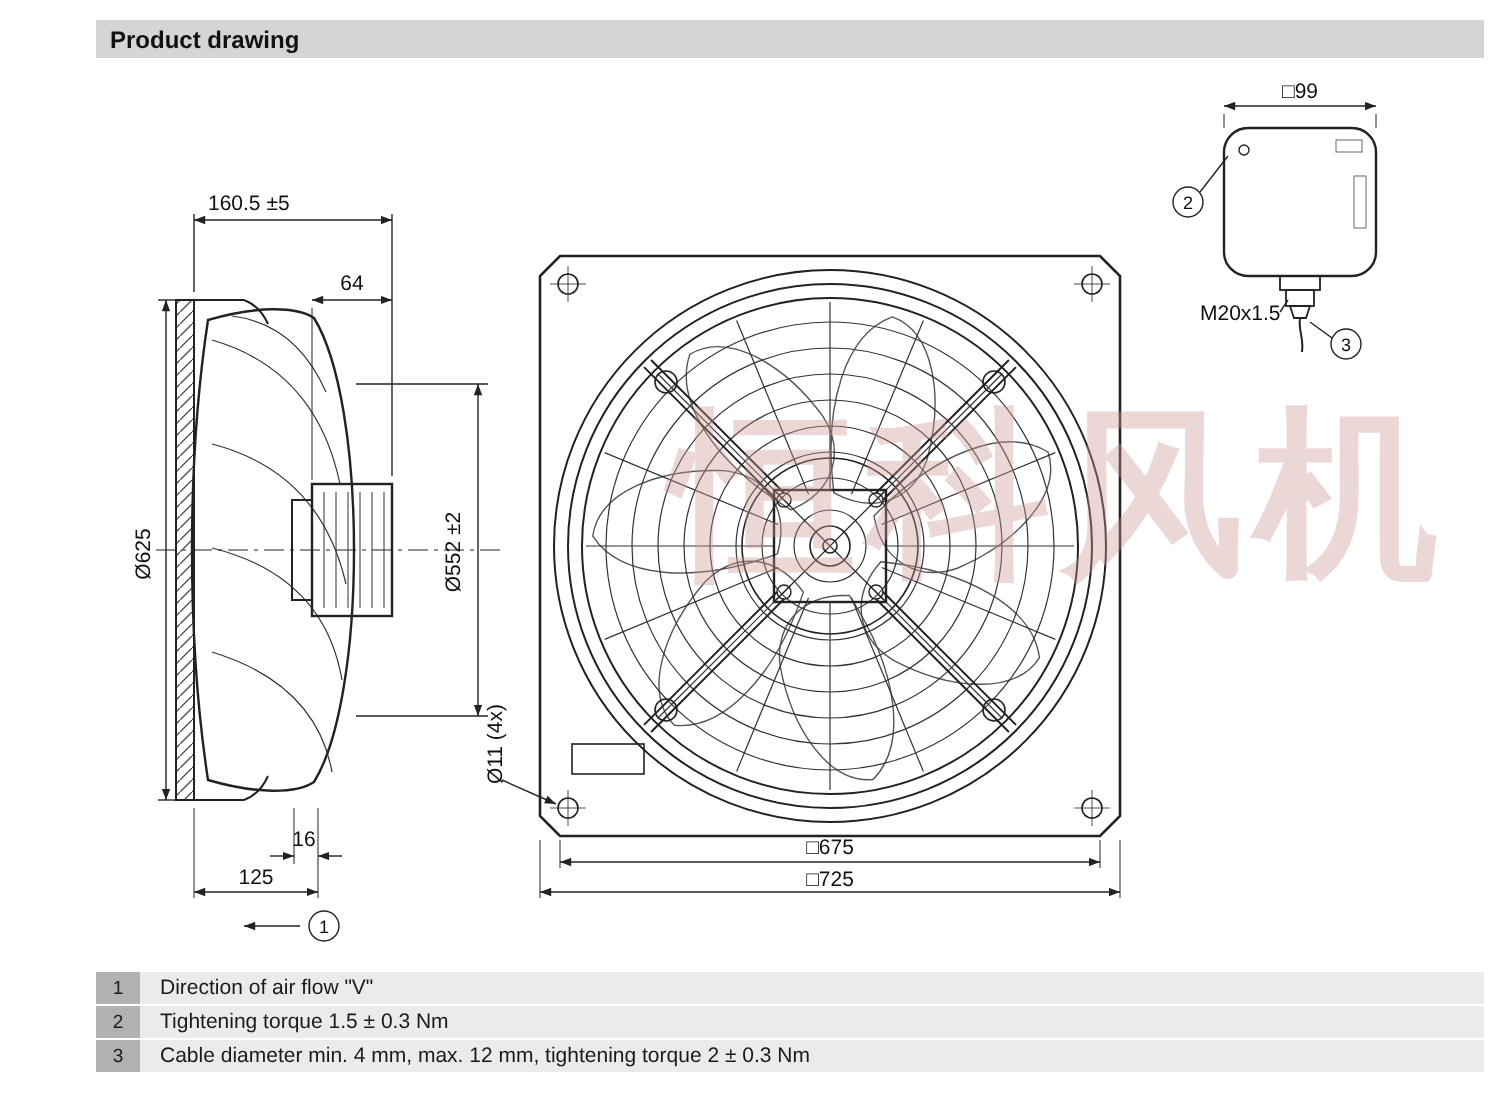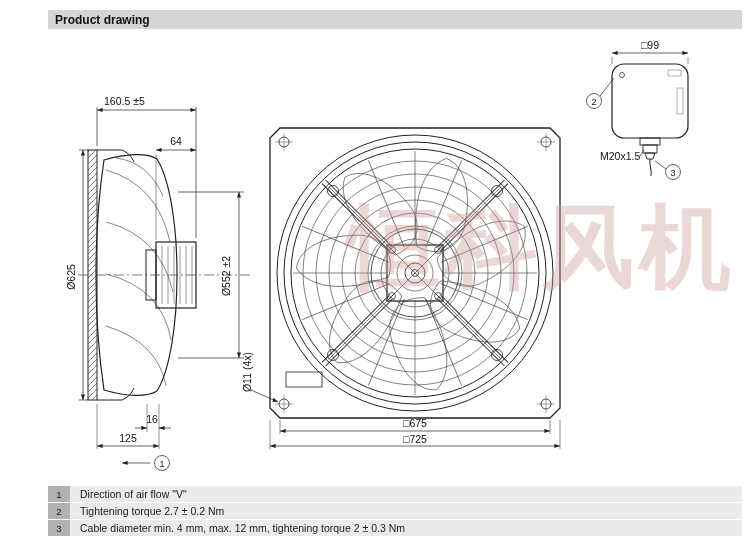--- a/index.html
+++ b/index.html
@@ -2,21 +2,21 @@
 <html><head>
 <meta charset="utf-8">
 <style>
   html,body{margin:0;padding:0;background:#fff;font-family:"Liberation Sans",sans-serif;}
   .page{position:relative;width:750px;height:547px;background:#fff;overflow:hidden;}
   .header-bar{position:absolute;left:48px;top:10px;width:694px;height:19px;background:#d5d5d5;
     display:flex;align-items:center;padding-left:7px;box-sizing:border-box;z-index:3;}
   .header-bar span{font-weight:bold;font-size:12px;color:#111;}
   svg.drawing{position:absolute;left:0;top:0;z-index:1;}
   svg text{font-family:"Liberation Sans",sans-serif;fill:#111;stroke:none;}
-  .watermark{position:absolute;left:348px;top:186px;font-size:92px;font-weight:bold;
+  .watermark{position:absolute;left:336px;top:186px;font-size:92px;font-weight:bold;
     color:rgba(206,150,150,0.38);letter-spacing:5px;z-index:2;pointer-events:none;white-space:nowrap;}
   .legend{position:absolute;left:48px;top:486px;width:694px;z-index:3;}
   .legend-row{display:flex;height:16px;margin-bottom:1px;}
   .legend-num{width:22px;background:#b1b1b1;color:#1a1a1a;font-size:9.5px;
     display:flex;align-items:center;justify-content:center;}
   .legend-text{flex:1;background:#ebebeb;font-size:10.5px;color:#1a1a1a;
     display:flex;align-items:center;padding-left:10px;}
 </style>
 </head>
 <body>
@@ -237,21 +237,21 @@
 
   <div class="watermark">恒科风机</div>
 
   <div class="legend">
     <div class="legend-row">
       <div class="legend-num">1</div>
       <div class="legend-text">Direction of air flow "V"</div>
     </div>
     <div class="legend-row">
       <div class="legend-num">2</div>
-      <div class="legend-text">Tightening torque 2.7 ± 0.2 Nm</div>
+      <div class="legend-text">Tightening torque 1.5 ± 0.3 Nm</div>
     </div>
     <div class="legend-row">
       <div class="legend-num">3</div>
       <div class="legend-text">Cable diameter min. 4 mm, max. 12 mm, tightening torque 2 ± 0.3 Nm</div>
     </div>
   </div>
 
 </div>
 
 </body></html>

